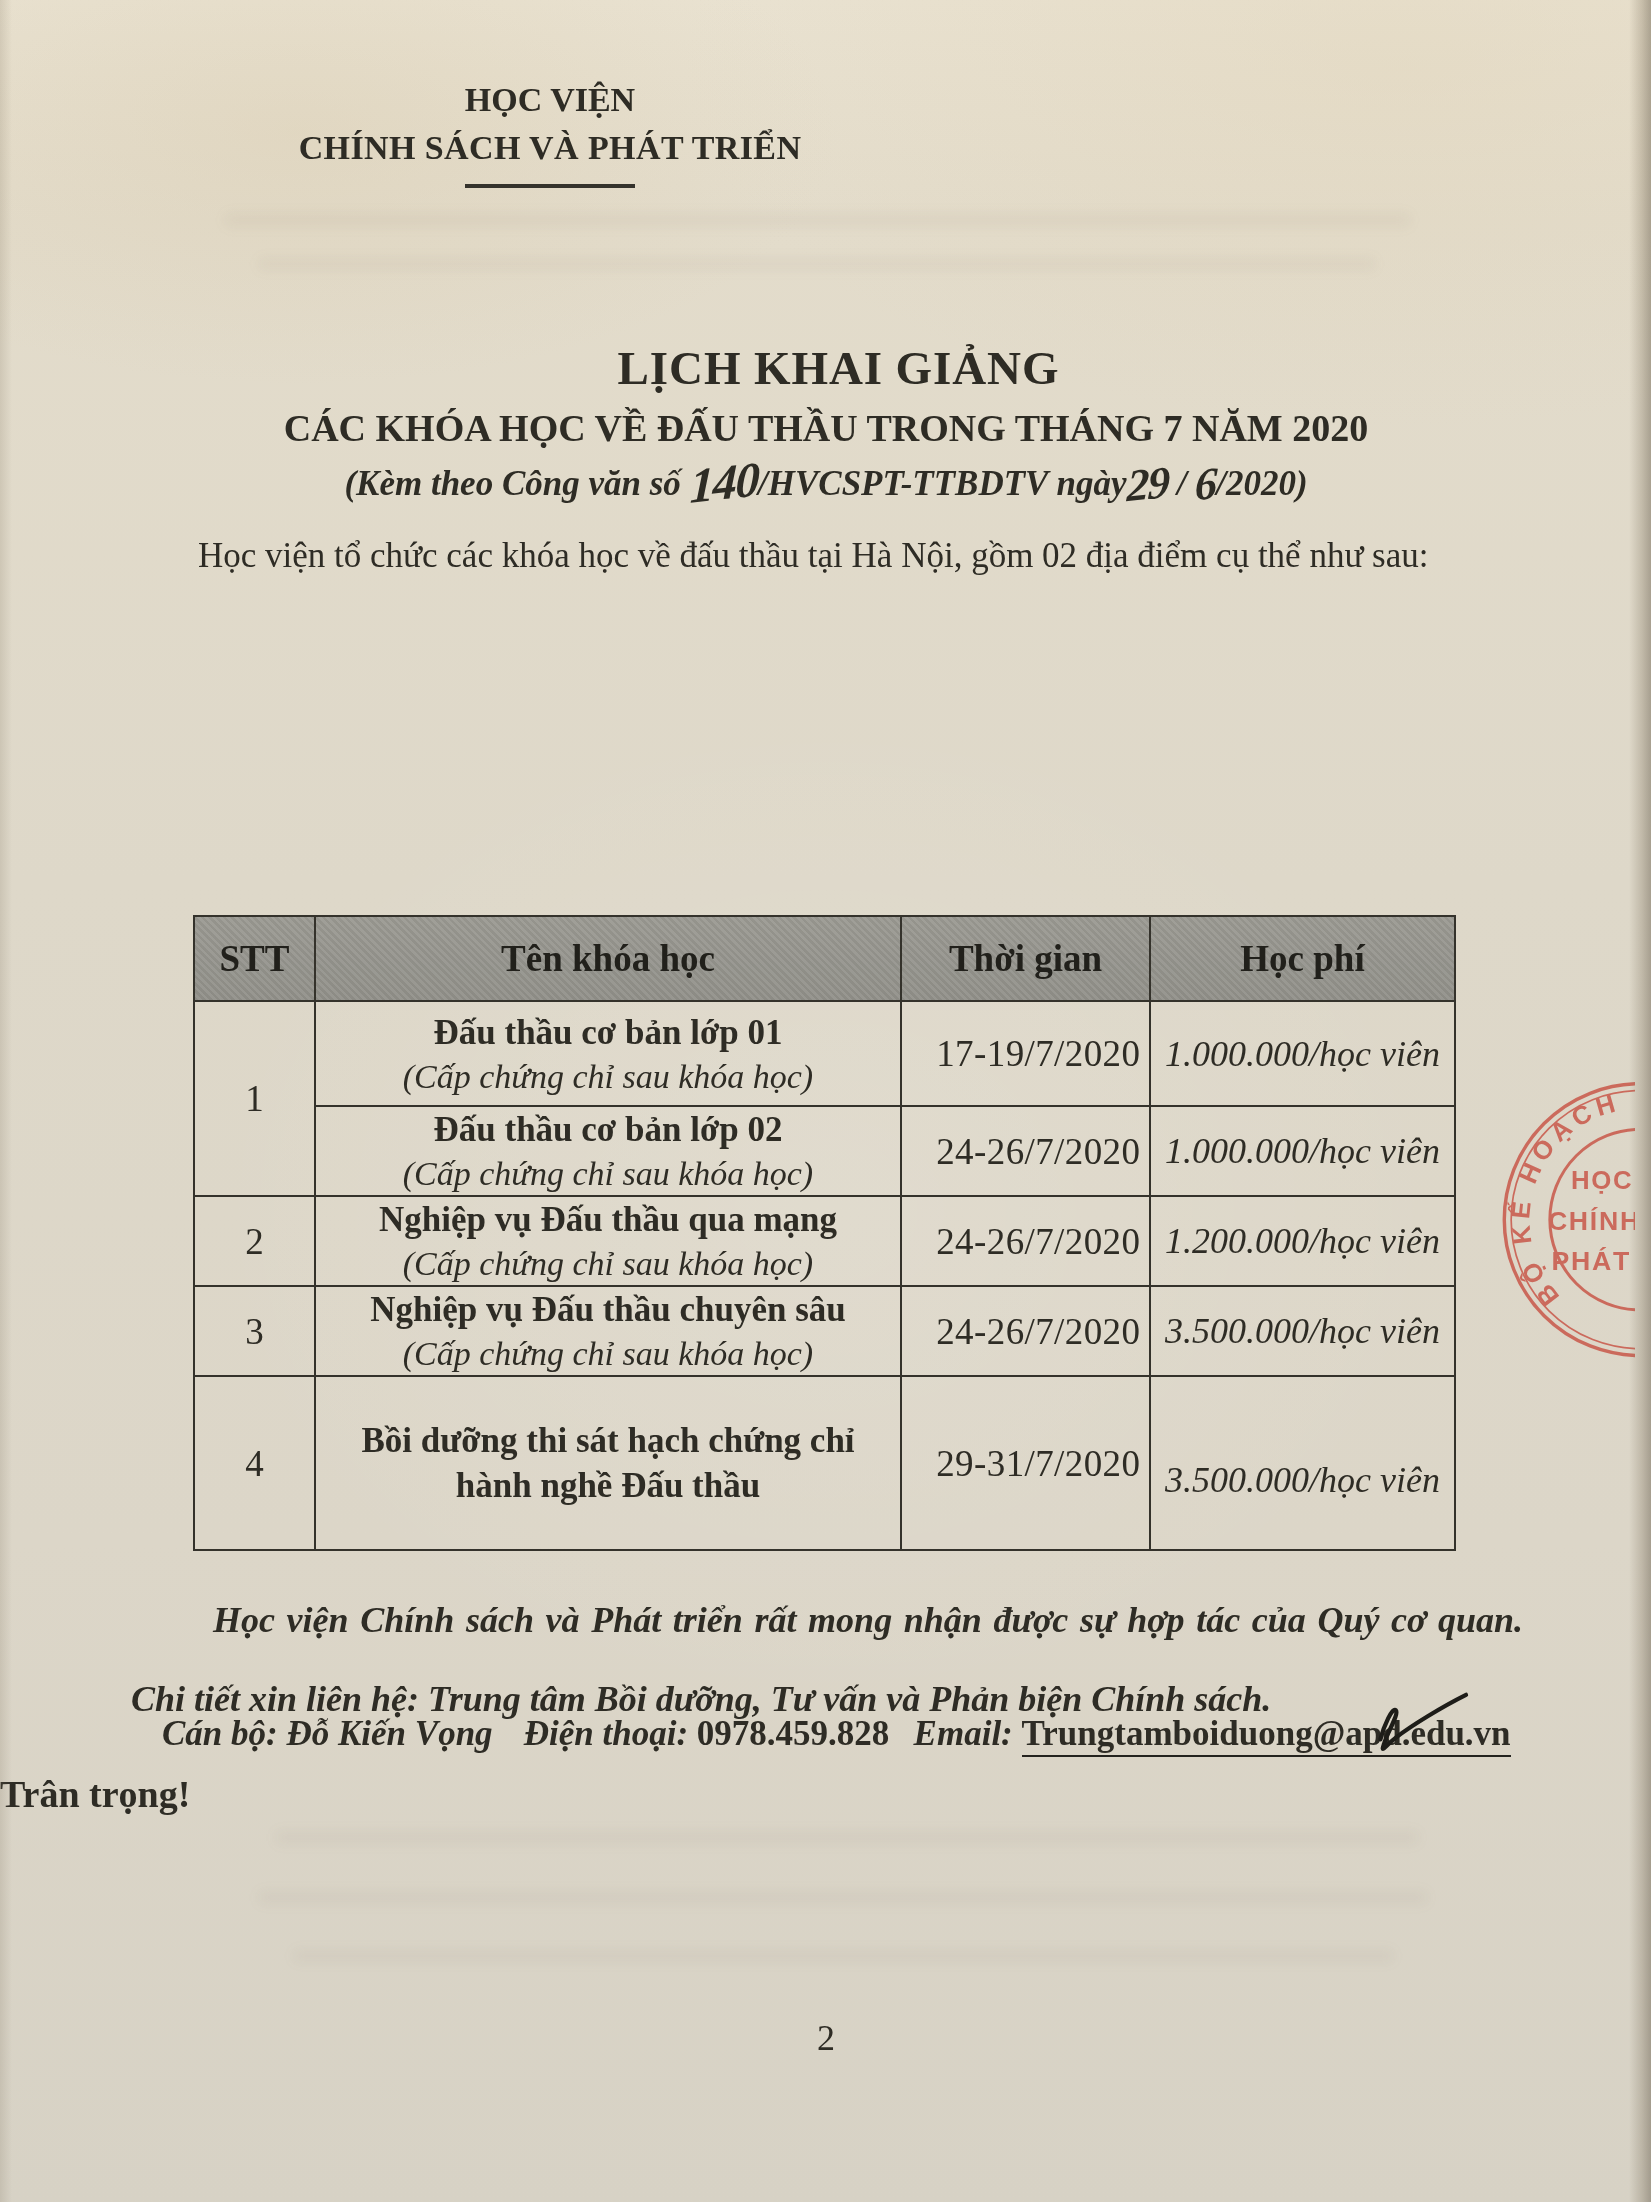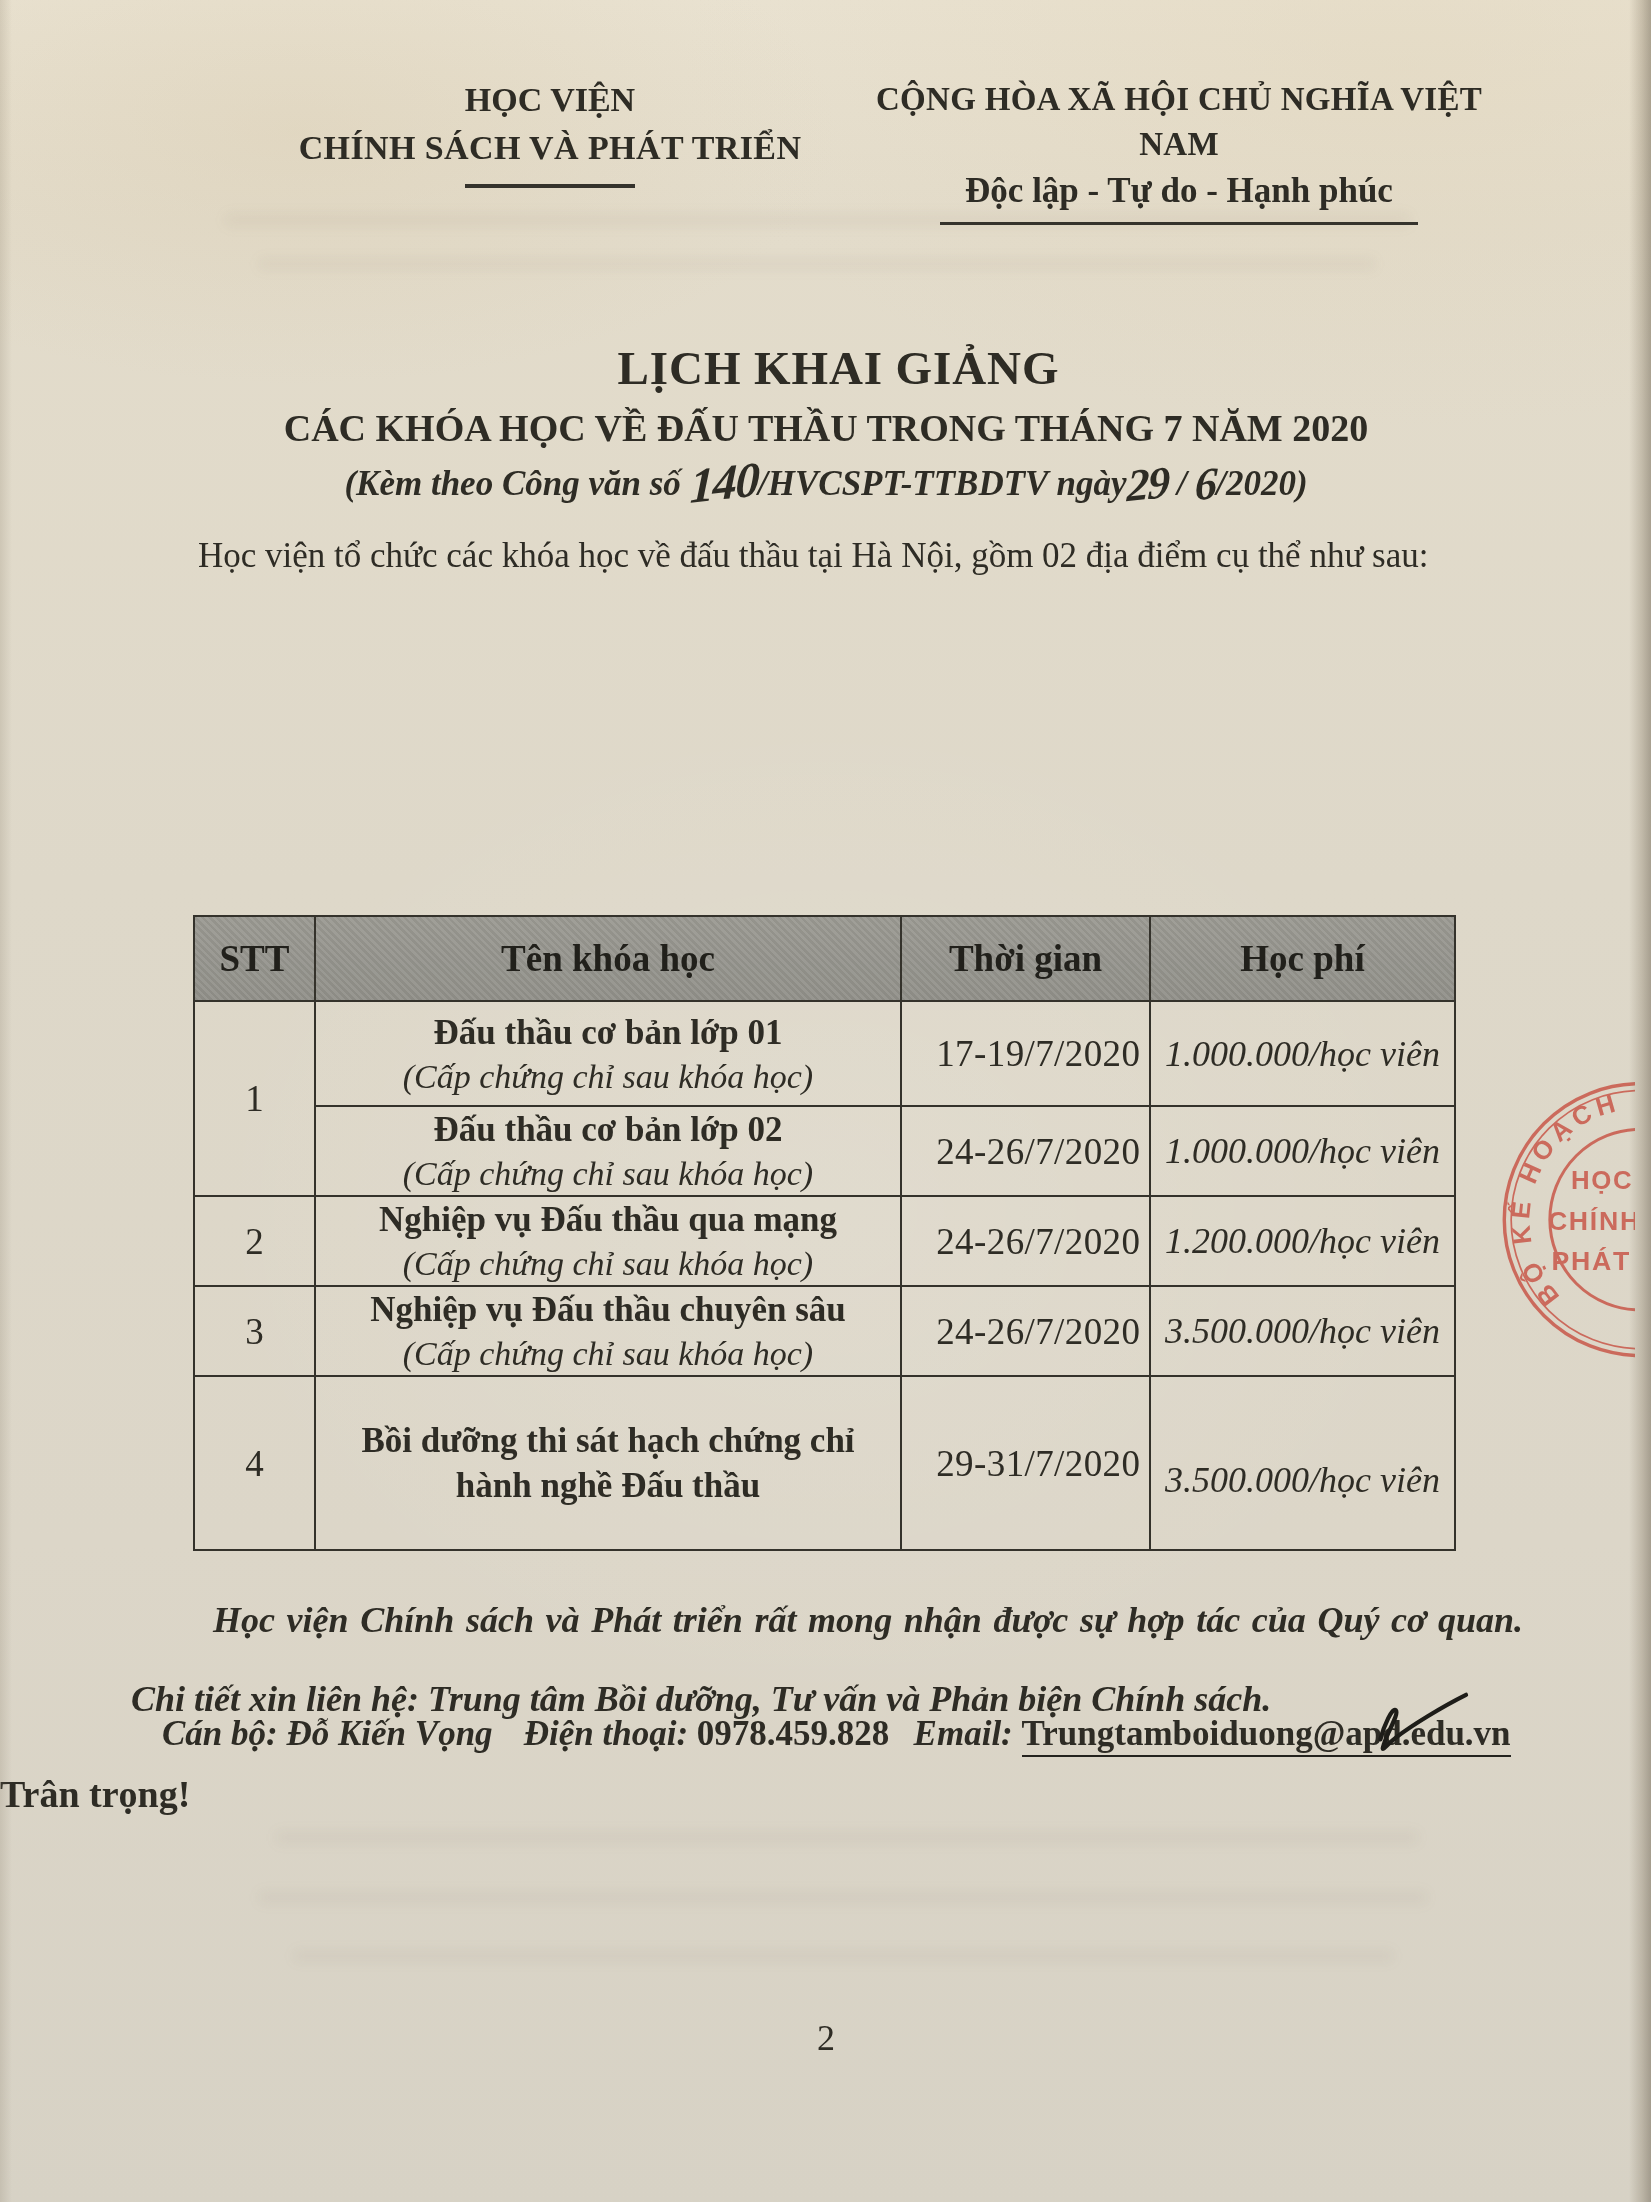--- a/index.html
+++ b/index.html
@@ -93,25 +93,20 @@
   <div class="ghost" style="left:275px;top:1831px;width:1144px;height:13px;"></div>
   <div class="ghost" style="left:258px;top:1891px;width:1170px;height:13px;"></div>
   <div class="ghost" style="left:293px;top:1950px;width:1101px;height:12px;"></div>
 
   <div class="org-block">
     <div class="org-l2">HỌC VIỆN</div>
     <div class="org-l3">CHÍNH SÁCH VÀ PHÁT TRIỂN</div>
     <div class="org-rule"></div>
   </div>
 
-  <div class="nat-block">
-    <div class="nat-l1">CỘNG HÒA XÃ HỘI CHỦ NGHĨA VIỆT NAM</div>
-    <div class="nat-l2">Độc lập - Tự do - Hạnh phúc</div>
-    <div class="nat-rule"></div>
-  </div>
 
   <div class="title-block">
     <div class="title-main">LỊCH KHAI GIẢNG</div>
     <div class="title-sub">CÁC KHÓA HỌC VỀ ĐẤU THẦU TRONG THÁNG 7 NĂM 2020</div>
     <div class="title-ref">
       <span>(Kèm theo Công văn số </span><span class="hand">140</span><span>/HVCSPT-TTBDTV  ngày</span><span class="hand hand-sm">29</span><span> / </span><span class="hand hand-sm">6</span><span>/2020)</span>
     </div>
   </div>
 
   <div class="para p-intro">Học viện tổ chức các khóa học về đấu thầu tại Hà Nội, gồm 02 địa điểm cụ thể như sau:</div>

